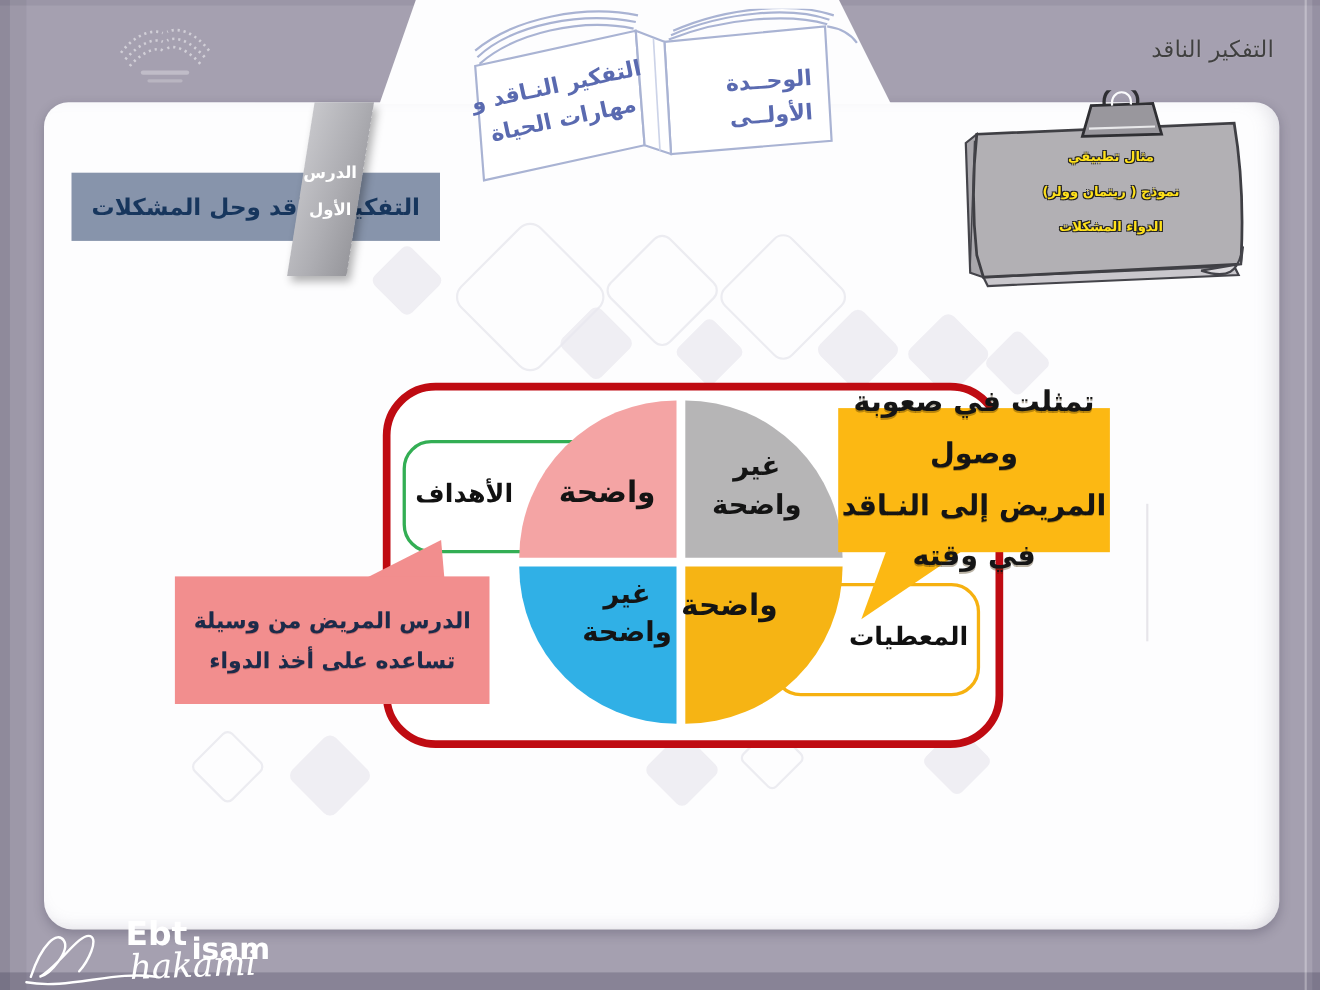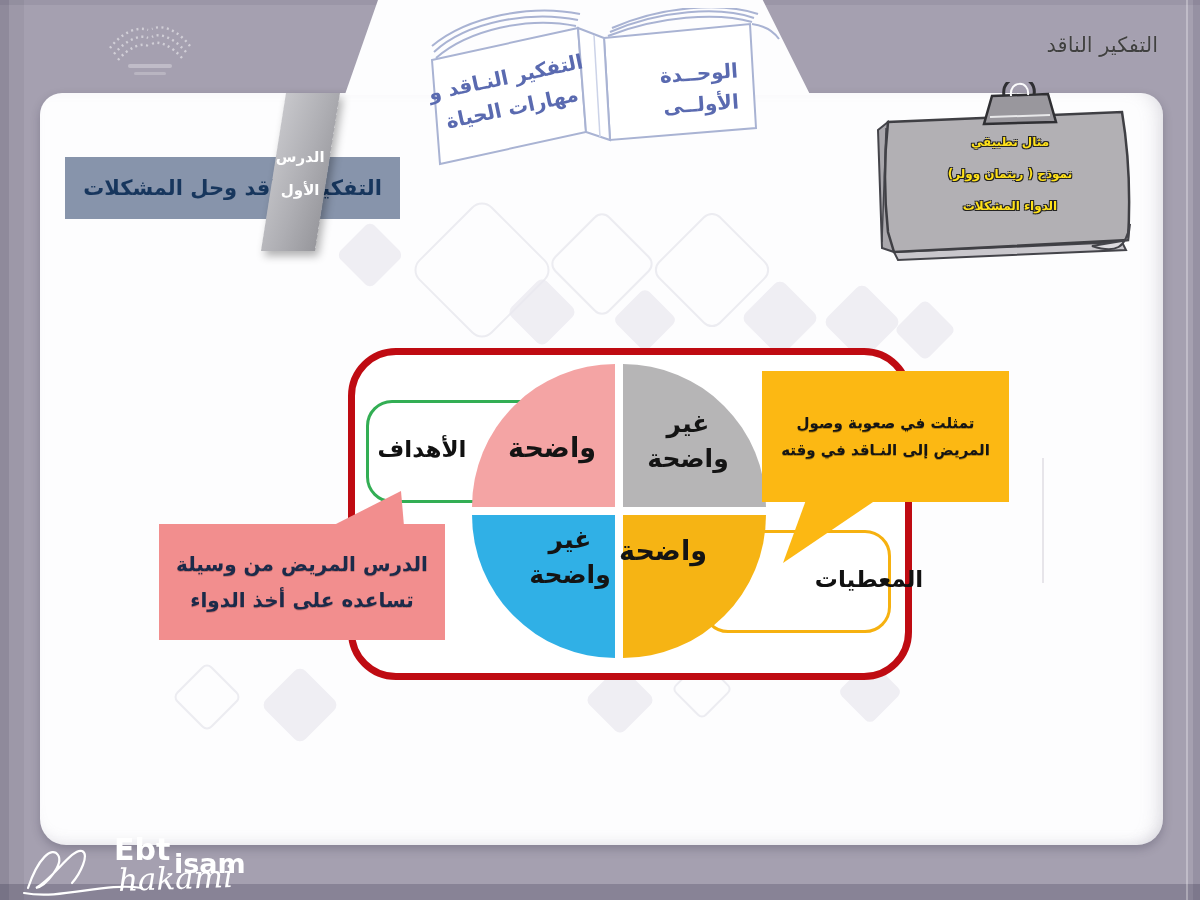--- a/index.html
+++ b/index.html
@@ -65,38 +65,38 @@
 
   
   .redbox{left:348px;top:348px;width:550px;height:318px;background:#fff;
           border:7px solid #bf0b12;border-radius:48px;z-index:3;}
   .pill{background:#fff;border-radius:26px;z-index:4;}
   .pill.goals{left:366px;top:400px;width:180px;height:97px;border:3px solid #33ae54;}
   .pill.datap{left:702px;top:530px;width:183px;height:97px;border:3px solid #f6b110;}
   .pill-label{z-index:6;display:flex;align-items:center;justify-content:center;
               font-weight:bold;font-size:23px;color:#111;direction:rtl;}
   .pill-label.goals{left:368px;top:400px;width:108px;height:97px;}
-  .pill-label.datap{left:811px;top:530px;width:116px;height:97px;}
+  .pill-label.datap{left:768px;top:530px;width:116px;height:97px;}
 
   .quad{width:143px;height:143px;z-index:5;}
   .quad.tl{left:472px;top:364px;background:#f4a4a4;border-radius:100% 0 0 0;}
   .quad.tr{left:623px;top:364px;background:#b6b5b6;border-radius:0 100% 0 0;}
   .quad.bl{left:472px;top:515px;background:#30b0e6;border-radius:0 0 0 100%;}
   .quad.br{left:623px;top:515px;background:#f6b414;border-radius:0 0 100% 0;}
   .qlabel{z-index:6;color:#141414;font-weight:bold;text-align:center;direction:rtl;}
   .qlabel.tl{left:492px;top:432px;width:120px;font-size:27px;}
   .qlabel.tr{left:628px;top:406px;width:120px;font-size:25px;line-height:1.4;}
   .qlabel.bl{left:510px;top:522px;width:120px;font-size:25px;line-height:1.4;}
   .qlabel.br{left:608px;top:535px;width:110px;font-size:27px;}
 
   .tails{left:0;top:0;width:1200px;height:900px;z-index:7;pointer-events:none;}
   .callout{z-index:8;display:flex;flex-direction:column;align-items:center;
            justify-content:center;text-align:center;direction:rtl;font-weight:bold;}
   .callout.data{left:762px;top:371px;width:247px;height:131px;background:#fcb813;
-                font-size:15px;line-height:1.8;color:#151515;
+                font-size:26px;line-height:1.8;color:#151515;
                 text-shadow:0 1px 0 rgba(60,40,0,.35);}
   .callout.goals{left:159px;top:524px;width:286px;height:116px;background:#f28e8e;
                  font-size:20px;line-height:1.8;color:#1c2b4a;
                  text-shadow:0 1px 0 rgba(80,20,20,.25);}
 
   
   .sig{left:22px;top:830px;width:300px;height:70px;z-index:3;color:#fff;}
   .sig .p1{position:absolute;left:92px;top:2px;font-size:30px;font-weight:bold;}
   .sig .p2{position:absolute;left:152px;top:18px;font-size:27px;font-weight:bold;}
   .sig .p3{position:absolute;left:96px;top:30px;font-size:31px;

